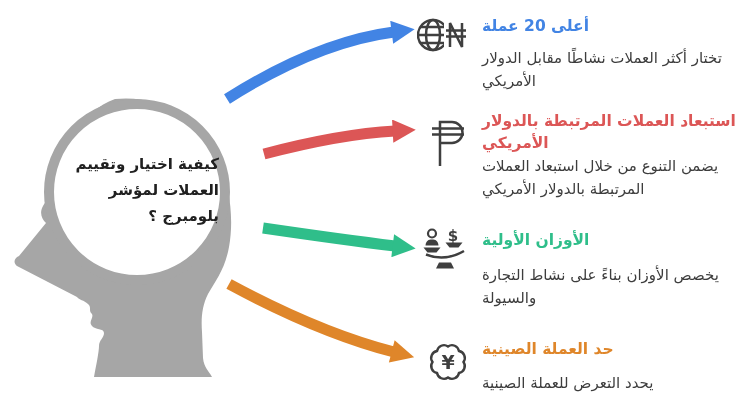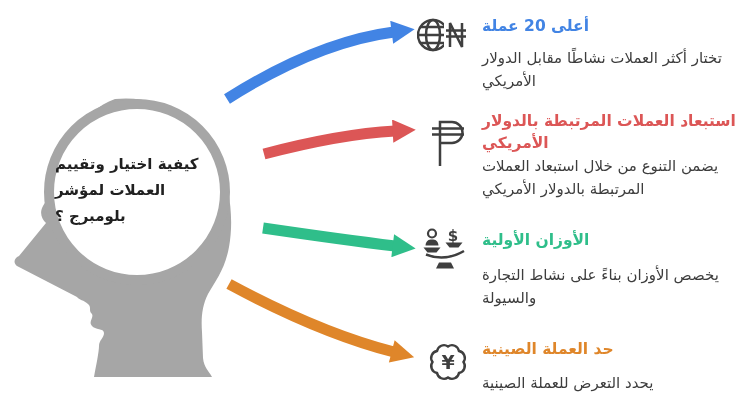--- a/index.html
+++ b/index.html
@@ -5,21 +5,21 @@
   html,body{margin:0;padding:0;background:var(--background,#fff);}
   .canvas{
     position:relative;width:755px;height:416px;overflow:hidden;
     background:var(--background,#fff);
     font-family:"DejaVu Sans",sans-serif;
   }
   svg.base{position:absolute;left:0;top:0;}
   .arrow{fill:none;stroke-width:11;stroke-linecap:butt;}
   .center-label{
     position:absolute;left:55px;top:151px;width:164px;
-    direction:rtl;text-align:left;
+    direction:rtl;text-align:right;
     font-size:15px;font-weight:bold;line-height:26px;
     color:var(--title_text,#202020);
   }
   .icon-box{position:absolute;}
   .icon-box svg{display:block;}
   .icon-stroke{fill:none;stroke:var(--icon,#3f3f3f);stroke-width:2.5;}
   .icon-fill{fill:var(--icon,#3f3f3f);stroke:none;}
   .icon-glyph{fill:var(--icon,#3f3f3f);font-family:"DejaVu Sans",sans-serif;font-weight:bold;}
   .item-title{
     position:absolute;margin:0;width:275px;

